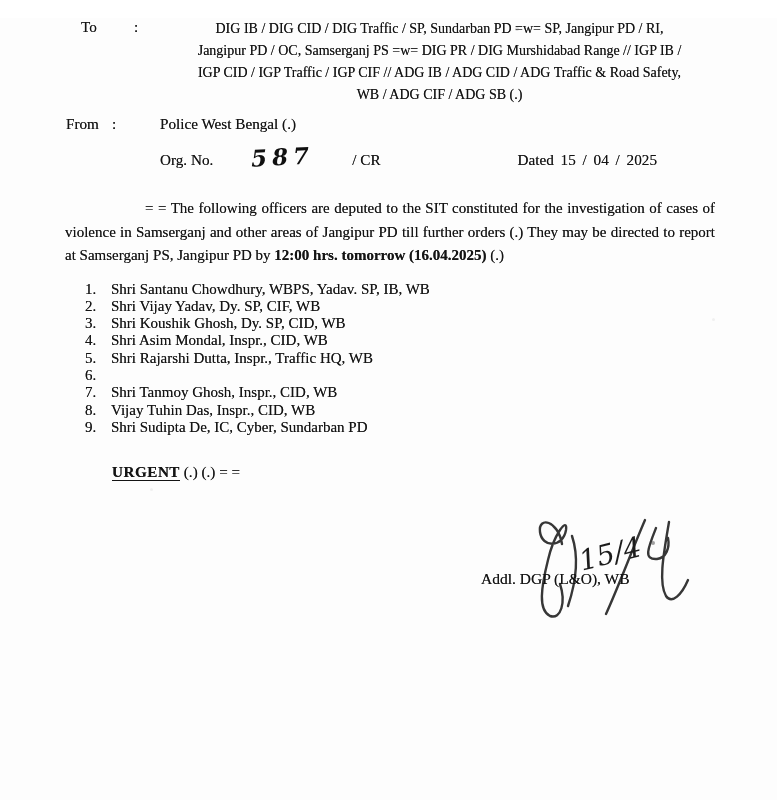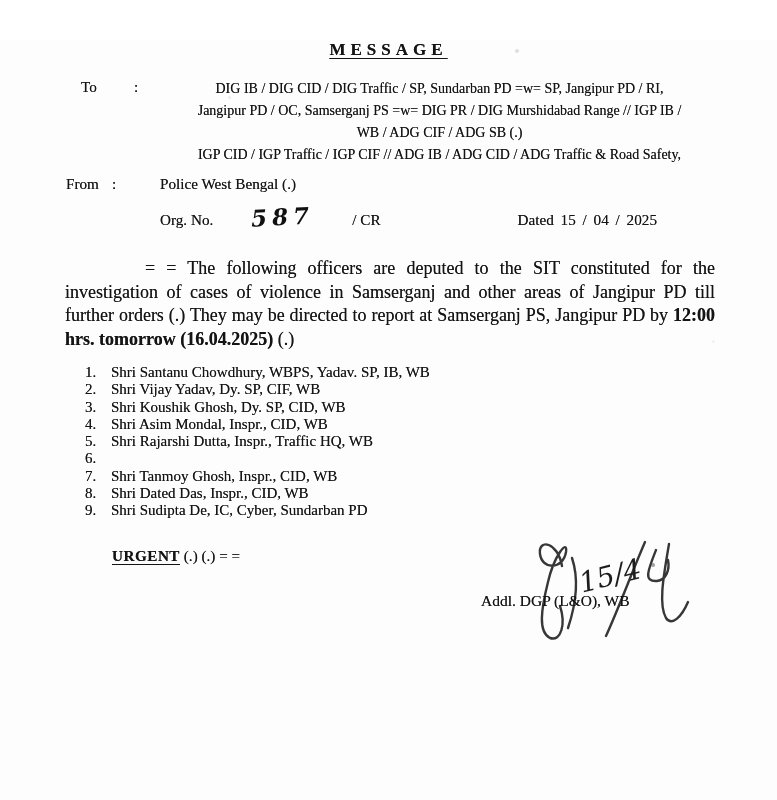--- a/index.html
+++ b/index.html
@@ -31,21 +31,21 @@
   }
   .org-left{display:inline-flex;align-items:baseline;gap:32px;font-size:15.2px;}
   .org-number{
     font-family:"DejaVu Serif", serif;font-style:italic;font-weight:bold;
     font-size:23px;letter-spacing:5px;display:inline-block;
     transform:rotate(-3deg);margin:0 6px;color:#101010;
   }
   .org-dated{font-size:15.2px;word-spacing:3px;}
 
   .body-par{
-    margin:24px 62px 0 65px;font-size:18px;line-height:23.5px;
+    margin:24px 62px 0 65px;font-size:15px;line-height:23.5px;
     text-align:justify;text-indent:80px;
   }
   .body-bold{font-weight:bold;}
 
   .officers{margin:13px 0 0 85px;}
   .officer-row{display:flex;font-size:15px;line-height:17.3px;}
   .officer-no{width:26px;flex:none;}
   .officer-name{white-space:nowrap;}
 
   .urgent-line{margin:27px 0 0 112px;font-size:15.2px;}
@@ -65,30 +65,29 @@
   .s2{left:651px;top:523px;width:4px;height:4px;opacity:.55;}
   .s3{left:228px;top:56px;width:3px;height:3px;opacity:.10;}
   .s4{left:712px;top:300px;width:3px;height:3px;opacity:.08;}
   .s5{left:150px;top:470px;width:3px;height:3px;opacity:.08;}
 </style>
 </head>
 <body>
 
 <div class="page">
 
-  <div class="title ink">MESSAGE</div>
 
   <div class="addr-row">
     <span class="addr-label ink">To</span>
     <span class="addr-colon ink">:</span>
     <div class="addr-content">
       <div class="addr-line ink">DIG IB / DIG CID / DIG Traffic / SP, Sundarban PD =w= SP, Jangipur PD / RI,</div>
       <div class="addr-line ink">Jangipur PD / OC, Samserganj PS =w= DIG PR / DIG Murshidabad Range // IGP IB /</div>
+      <div class="addr-line ink">IGP CID / IGP Traffic / IGP CIF // ADG IB / ADG CID / ADG Traffic &amp; Road Safety,</div>
       <div class="addr-line ink">WB / ADG CIF / ADG SB (.)</div>
-      <div class="addr-line ink">IGP CID / IGP Traffic / IGP CIF // ADG IB / ADG CID / ADG Traffic &amp; Road Safety,</div>
     </div>
   </div>
 
   <div class="from-row">
     <span class="addr-label ink">From</span>
     <span class="addr-colon ink">:</span>
     <span class="from-value ink">Police West Bengal (.)</span>
   </div>
 
   <div class="org-row">
@@ -127,21 +126,21 @@
     </div>
     <div class="officer-row">
       <span class="officer-no ink">6.</span>
     </div>
     <div class="officer-row">
       <span class="officer-no ink">7.</span>
       <span class="officer-name ink">Shri Tanmoy Ghosh, Inspr., CID, WB</span>
     </div>
     <div class="officer-row">
       <span class="officer-no ink">8.</span>
-      <span class="officer-name ink">Shri Dated Das, Inspr., CID, WB</span>
+      <span class="officer-name ink">Vijay Tuhin Das, Inspr., CID, WB</span>
     </div>
     <div class="officer-row">
       <span class="officer-no ink">9.</span>
       <span class="officer-name ink">Shri Sudipta De, IC, Cyber, Sundarban PD</span>
     </div>
   </div>
 
   <div class="urgent-line">
     <span class="urgent-label ink">URGENT</span><span class="ink"> (.) (.) = =</span>
   </div>

